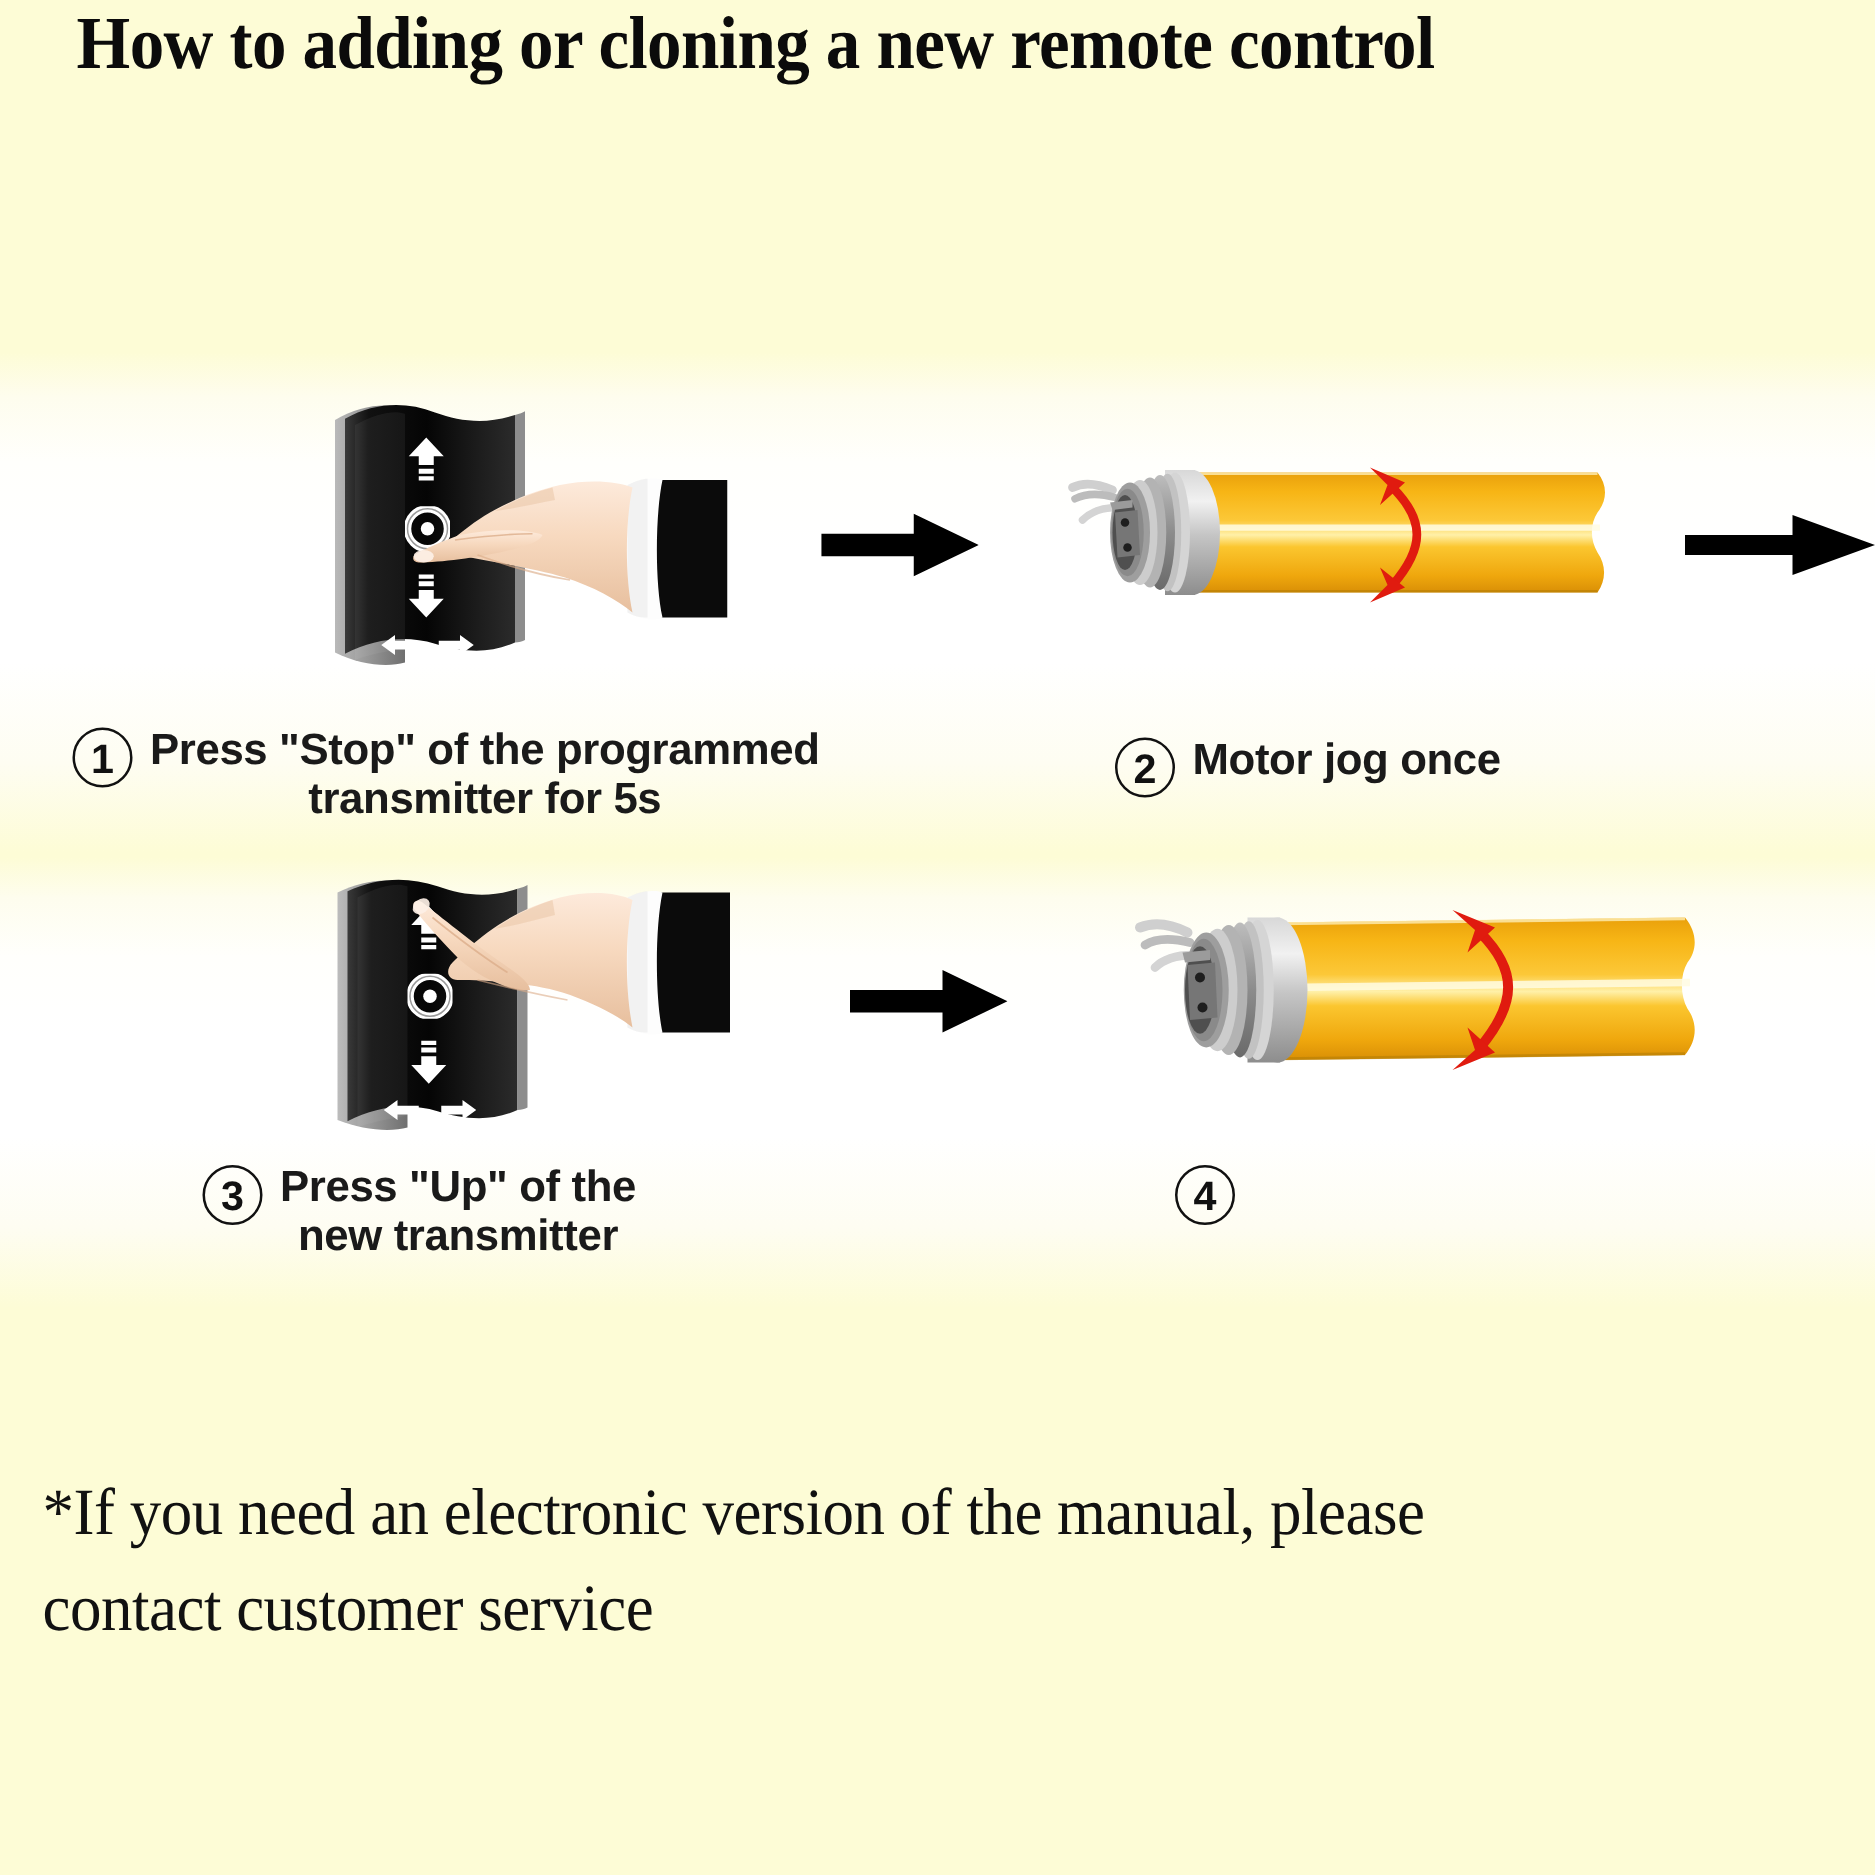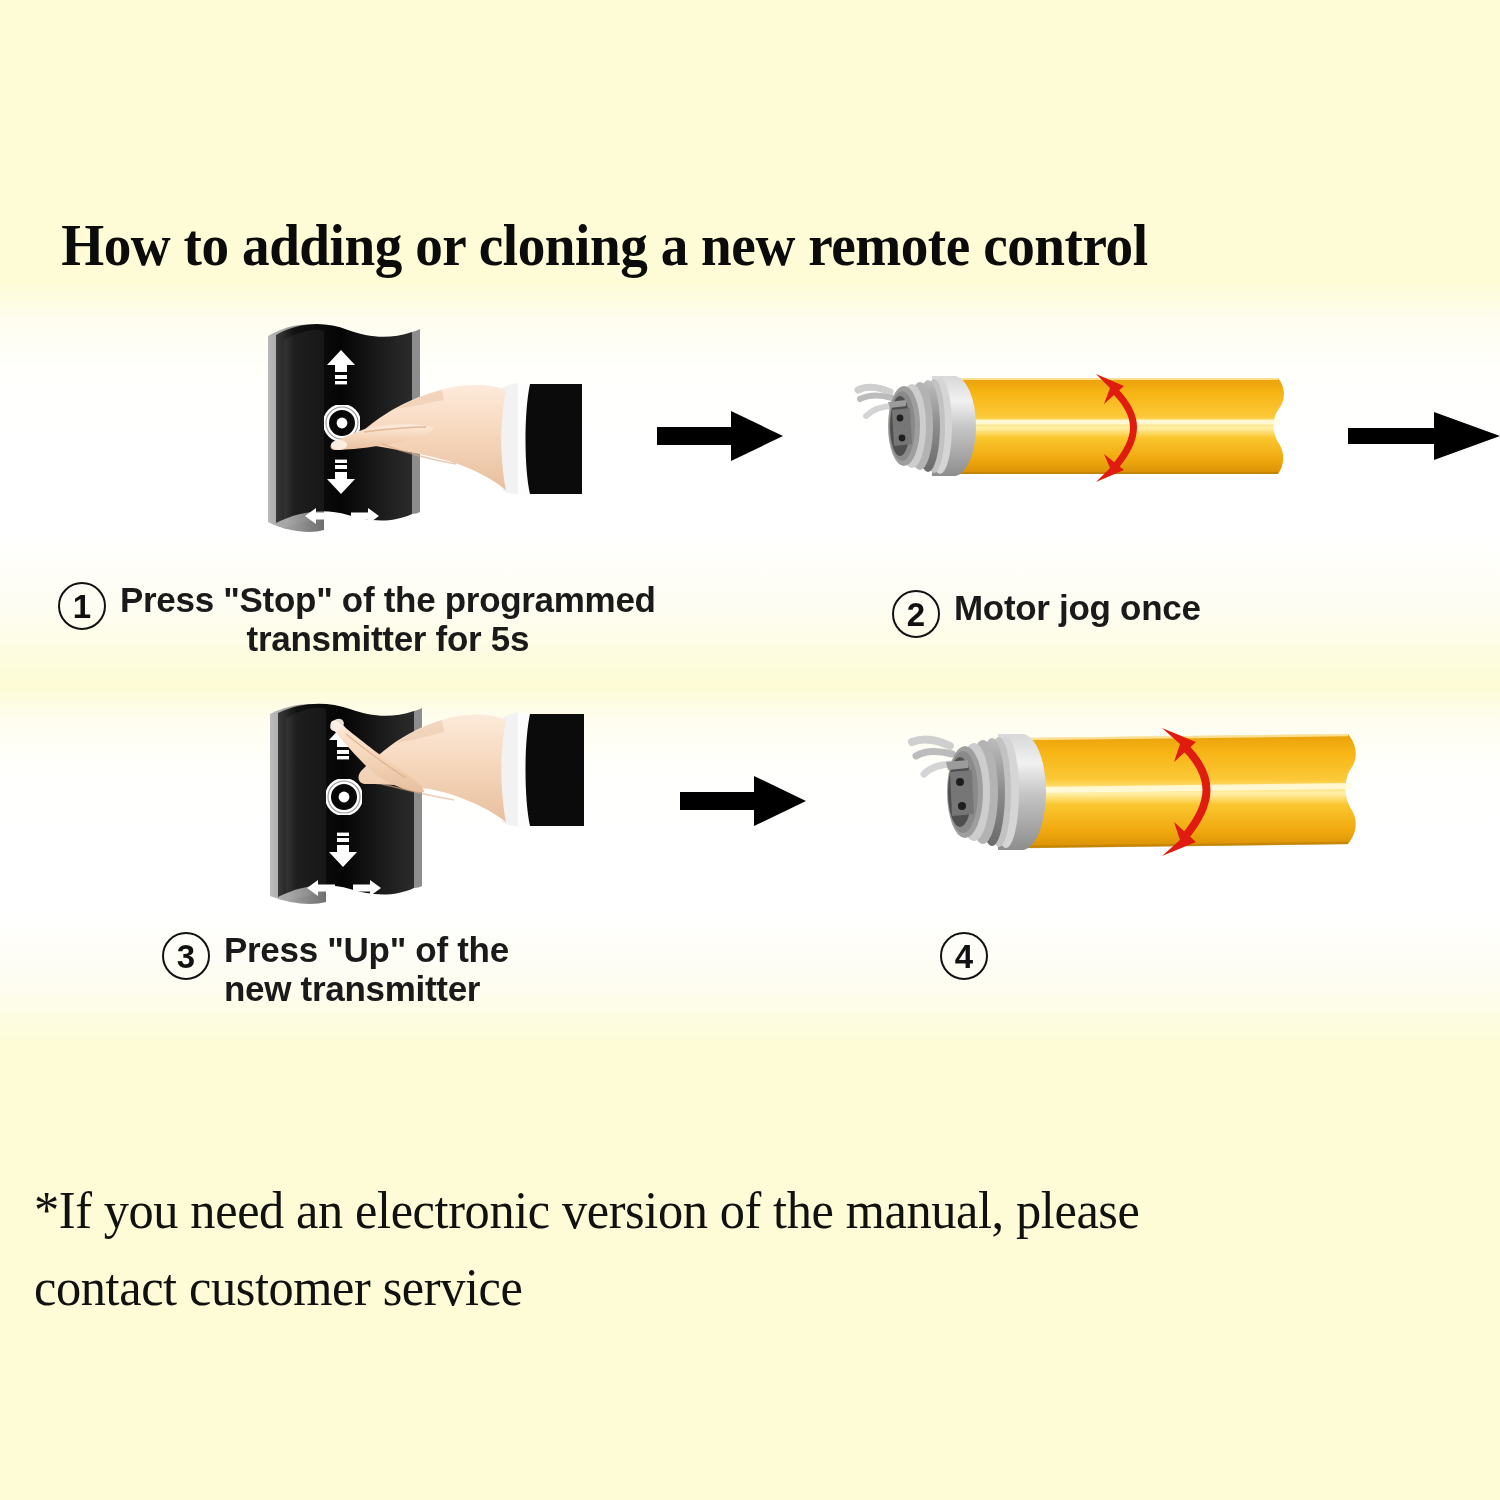--- a/index.html
+++ b/index.html
@@ -21,21 +21,21 @@
     background: #fdfcd6;
   }
 
   
   .title-zone {
     position: absolute;
     top: 0; left: 0;
     width: 1209px;
     height: 280px;
     display: flex;
-    align-items: flex-end;
+    align-items: flex-start;
     justify-content: center;
   }
   .title {
     font-family: "Liberation Serif", "DejaVu Serif", serif;
     font-weight: bold;
     font-size: 60px;
     color: #0b0b0b;
     letter-spacing: -0.5px;
     transform: scaleX(0.92);
     white-space: nowrap;
@@ -126,20 +126,21 @@
     margin-top: 2px;
   }
   .step-text {
     font-family: "Liberation Sans", sans-serif;
     font-size: 35px;
     font-weight: bold;
     color: #1a1a1a;
     line-height: 1.12;
     letter-spacing: -0.3px;
     white-space: pre-line;
+    text-align: center;
   }
   .step-text.center { text-align: center; }
 
   
   .footer {
     position: absolute;
     left: 34px;
     top: 1172px;
     width: 1320px;
     font-family: "Liberation Serif", "DejaVu Serif", serif;

